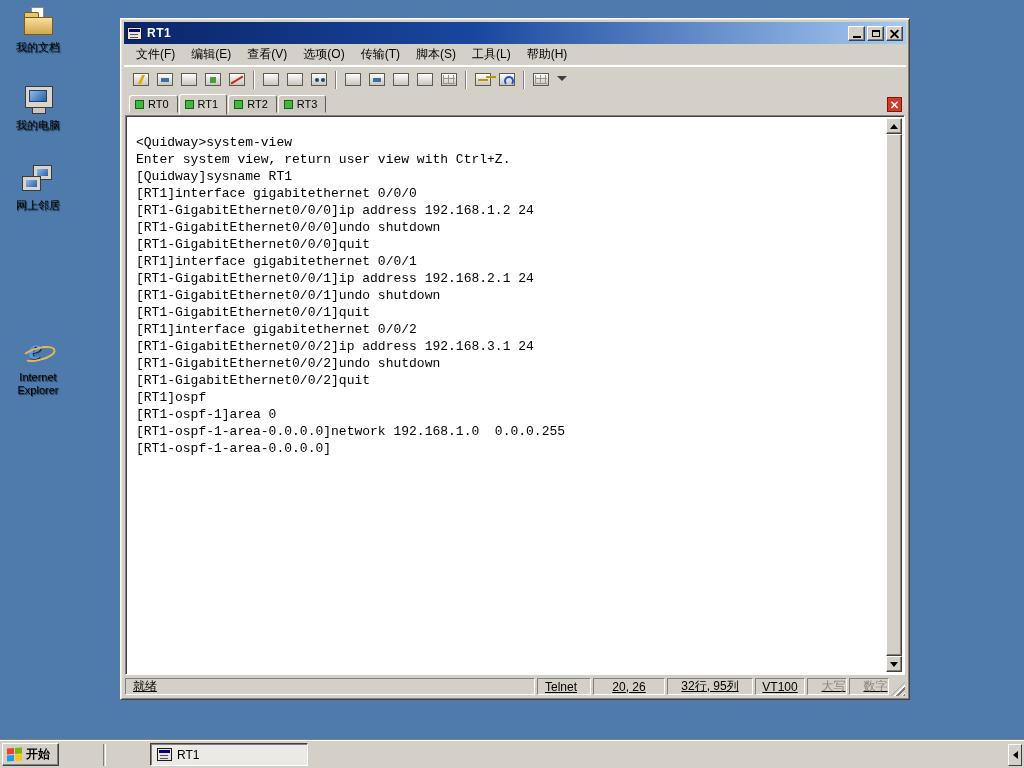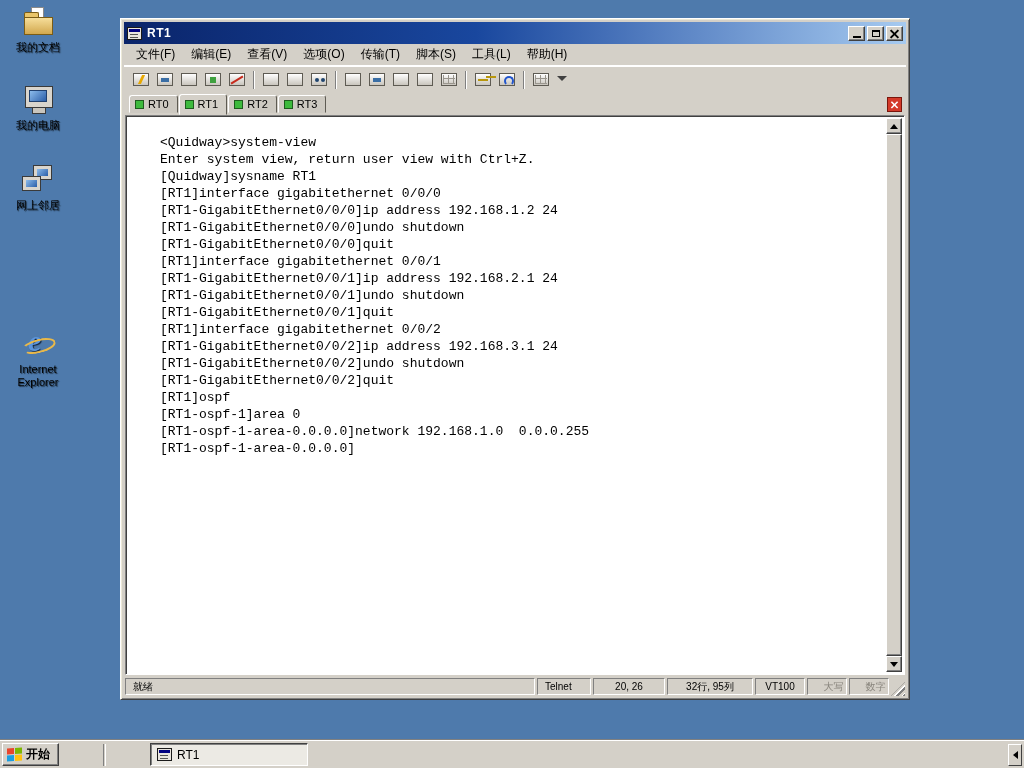--- a/index.html
+++ b/index.html
@@ -80,29 +80,29 @@
   .tab.active { height:21px; background:#D4D0C8; border-bottom-color:#D4D0C8; }
   .tab .dot { width:9px; height:9px; background:#3DBA3D; border:1px solid #1e5c1e; margin-right:4px; }
   .tab-close { position:absolute; right:4px; bottom:3px; width:15px; height:15px; background:#D43A2A; border:1px solid #7a160c;
                display:flex; align-items:center; justify-content:center; cursor:pointer; }
   .tab-close .g-x { transform:scale(.8); }
 
   .termarea { flex:1; position:relative; background:#fff; margin:0 1px;
               border:1px solid; border-color:#808080 #fff #fff #808080; box-shadow:inset 1px 1px 0 #404040; overflow:hidden; }
   .term { position:absolute; left:2px; top:2px; right:19px; bottom:2px; padding:16px 0 0 8px;
           font-family:"Liberation Mono","DejaVu Sans Mono",monospace; font-size:13px; line-height:17px; color:#000;
-          white-space:pre; overflow:hidden; cursor:text;margin-left:24px; }
+          white-space:pre; overflow:hidden; cursor:text; }
   .vscroll { position:absolute; top:2px; right:2px; bottom:2px; width:16px; background:#E9E7E1; display:flex; flex-direction:column; }
   .sbtn { height:16px; flex:0 0 16px; background:#D4D0C8; border:1px solid; border-color:#fff #404040 #404040 #fff;
           box-shadow:inset -1px -1px 0 #808080; display:flex; align-items:center; justify-content:center; cursor:pointer; }
   .tri-up { border-left:4px solid transparent; border-right:4px solid transparent; border-bottom:5px solid #000; }
   .tri-down { border-left:4px solid transparent; border-right:4px solid transparent; border-top:5px solid #000; }
   .sthumb { flex:1; background:#D4D0C8; border:1px solid; border-color:#fff #404040 #404040 #fff; box-shadow:inset -1px -1px 0 #808080; cursor:grab; }
 
-  .statusbar { height:21px; flex:0 0 21px; display:flex; align-items:center; gap:2px; padding:2px 1px 0 1px; font-size:10px; }
+  .statusbar { height:21px; flex:0 0 21px; display:flex; align-items:center; gap:2px; padding:2px 1px 0 1px; font-size:12px;text-decoration:underline; }
   .panel { height:17px; display:flex; align-items:center; padding:0 7px; white-space:nowrap;
            border:1px solid; border-color:#808080 #fff #fff #808080; }
   .panel.grow { flex:1; }
   .panel.dim { color:#8a867e;padding-left:20px; }
   .w52{width:54px;} .w58{width:72px; justify-content:center;} .w86{width:86px; justify-content:center;} .w48{width:50px; justify-content:center;} .w40{width:40px; justify-content:center;}
   .grip { width:14px; height:14px; align-self:flex-end; cursor:nwse-resize;
           background:repeating-linear-gradient(135deg,transparent 0 2px,#fff 2px 3px,#808080 3px 5px);
           clip-path:polygon(100% 0,100% 100%,0 100%); }
 
   
@@ -137,21 +137,21 @@
         <span class="m2"></span>
       </div>
     <div class="lbl">网上邻居</div>
   </div>
   <div class="desk-icon" style="top:84px">
     <div class="img ic-mycomp">
         <span class="scr"></span>
       </div>
     <div class="lbl">我的电脑</div>
   </div>
-  <div class="desk-icon" style="top:328px">
+  <div class="desk-icon" style="top:336px">
     <div class="img ic-ie"></div>
     <div class="lbl">Internet Explorer</div>
   </div>
 
   <div class="window">
 
     <div class="titlebar">
       <span class="ic-term"></span>
       <span class="title-text">RT1</span>
       <span class="tbtn">

